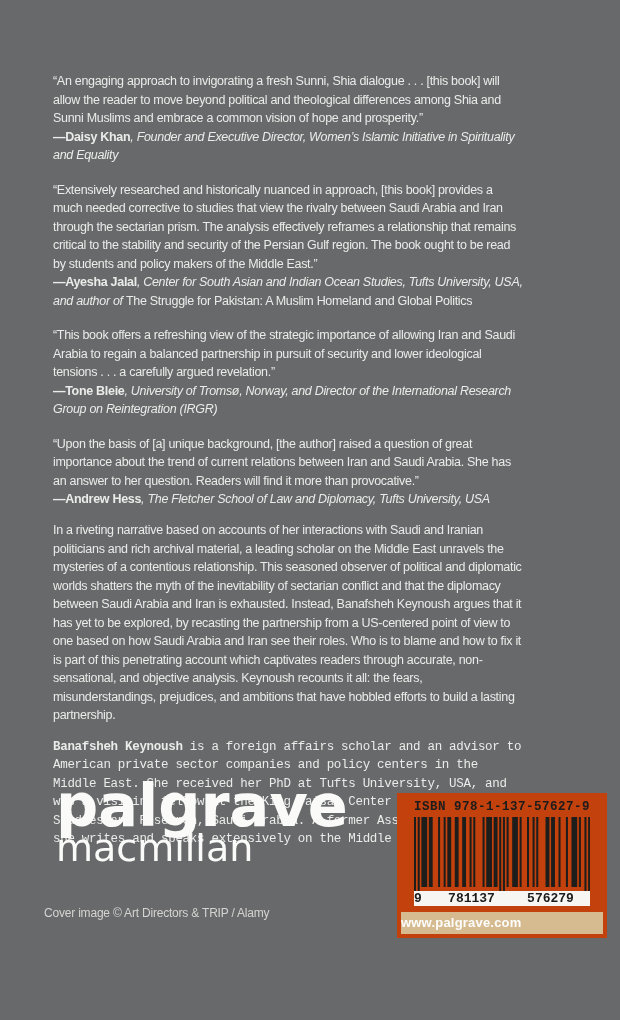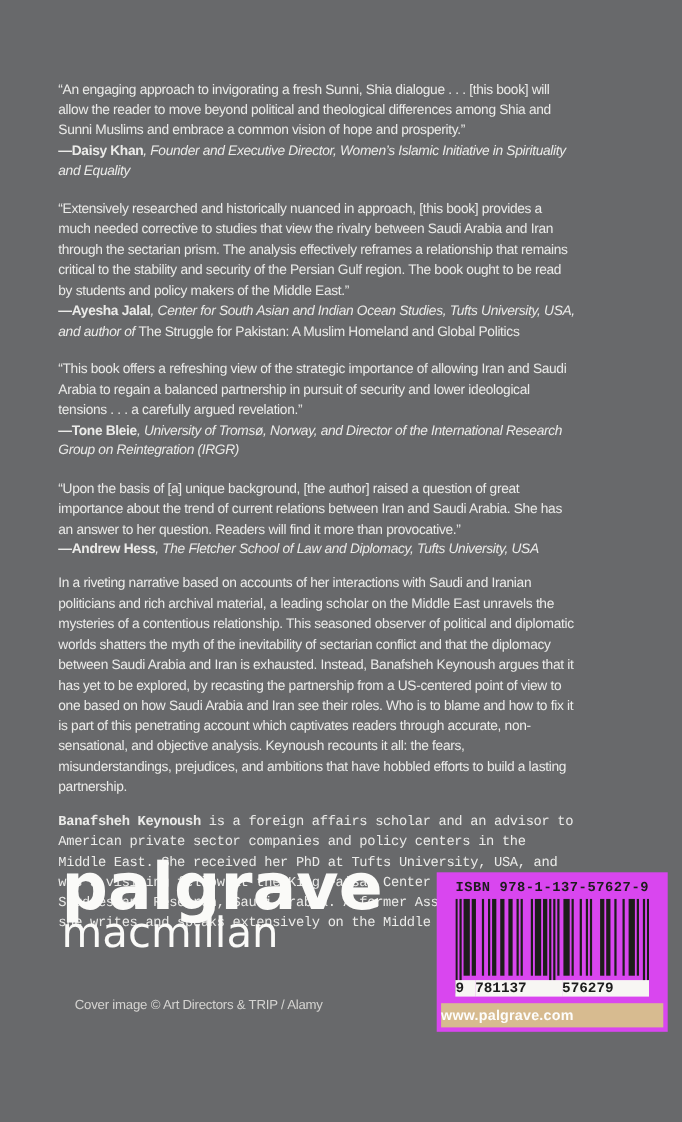--- a/index.html
+++ b/index.html
@@ -16,34 +16,34 @@
   .attr i{font-style:italic;}
   .attr b{font-weight:bold;text-align:center;}
   .bio{margin-top:13px;font-family:Liberation Mono, monospace;}
   .bio b{font-weight:bold;}
   
   .logo{position:absolute;left:56px;top:782px;color:#fafaf8;
         font-family:"DejaVu Sans",sans-serif;}
   .logo-line1{font-size:59px;line-height:48px;font-weight:700;}
   .logo-line2{font-size:38px;line-height:40px;font-weight:400;margin-top:-2px;}
   
-  .credits{position:absolute;left:68px;top:902px;font-size:12px;
+  .credits{position:absolute;left:44px;top:902px;font-size:12px;
            line-height:23px;color:#d5d4d1;letter-spacing:-0.2px;}
   
   .barcode-box{position:absolute;left:397px;top:793px;width:210px;height:145px;
-               background:#d946ef;}
+               background:#c2410c;}
   .isbn{padding-top:7px;text-align:center;color:#1c1c1c;
         font-family:"Liberation Mono",monospace;font-size:12.5px;
         letter-spacing:0.5px;font-weight:bold;}
   .bars{display:block;margin:3px auto 0 auto;}
   .bc-digits{display:flex;width:176px;margin:0 auto;color:#1c1c1c;
              font-family:"Liberation Mono",monospace;font-size:13px;
              font-weight:bold;margin-top:-14px;}
   .bc-digits .lead{width:18px;background:#f7f6f3;}
-  .bc-digits .grp{flex:1;text-align:left;background:#f7f6f3;}
+  .bc-digits .grp{flex:1;text-align:center;background:#f7f6f3;}
   .site-strip{position:absolute;left:4px;right:4px;bottom:4px;height:22px;
               background:#d7bb90;color:#fdfdfc;text-align:left;
               line-height:22px;font-size:13px;font-weight:bold;
               font-family:"Liberation Sans",sans-serif;letter-spacing:0.2px;}
 </style>
 </head>
 <body>
 
 <div class="cover">
 

